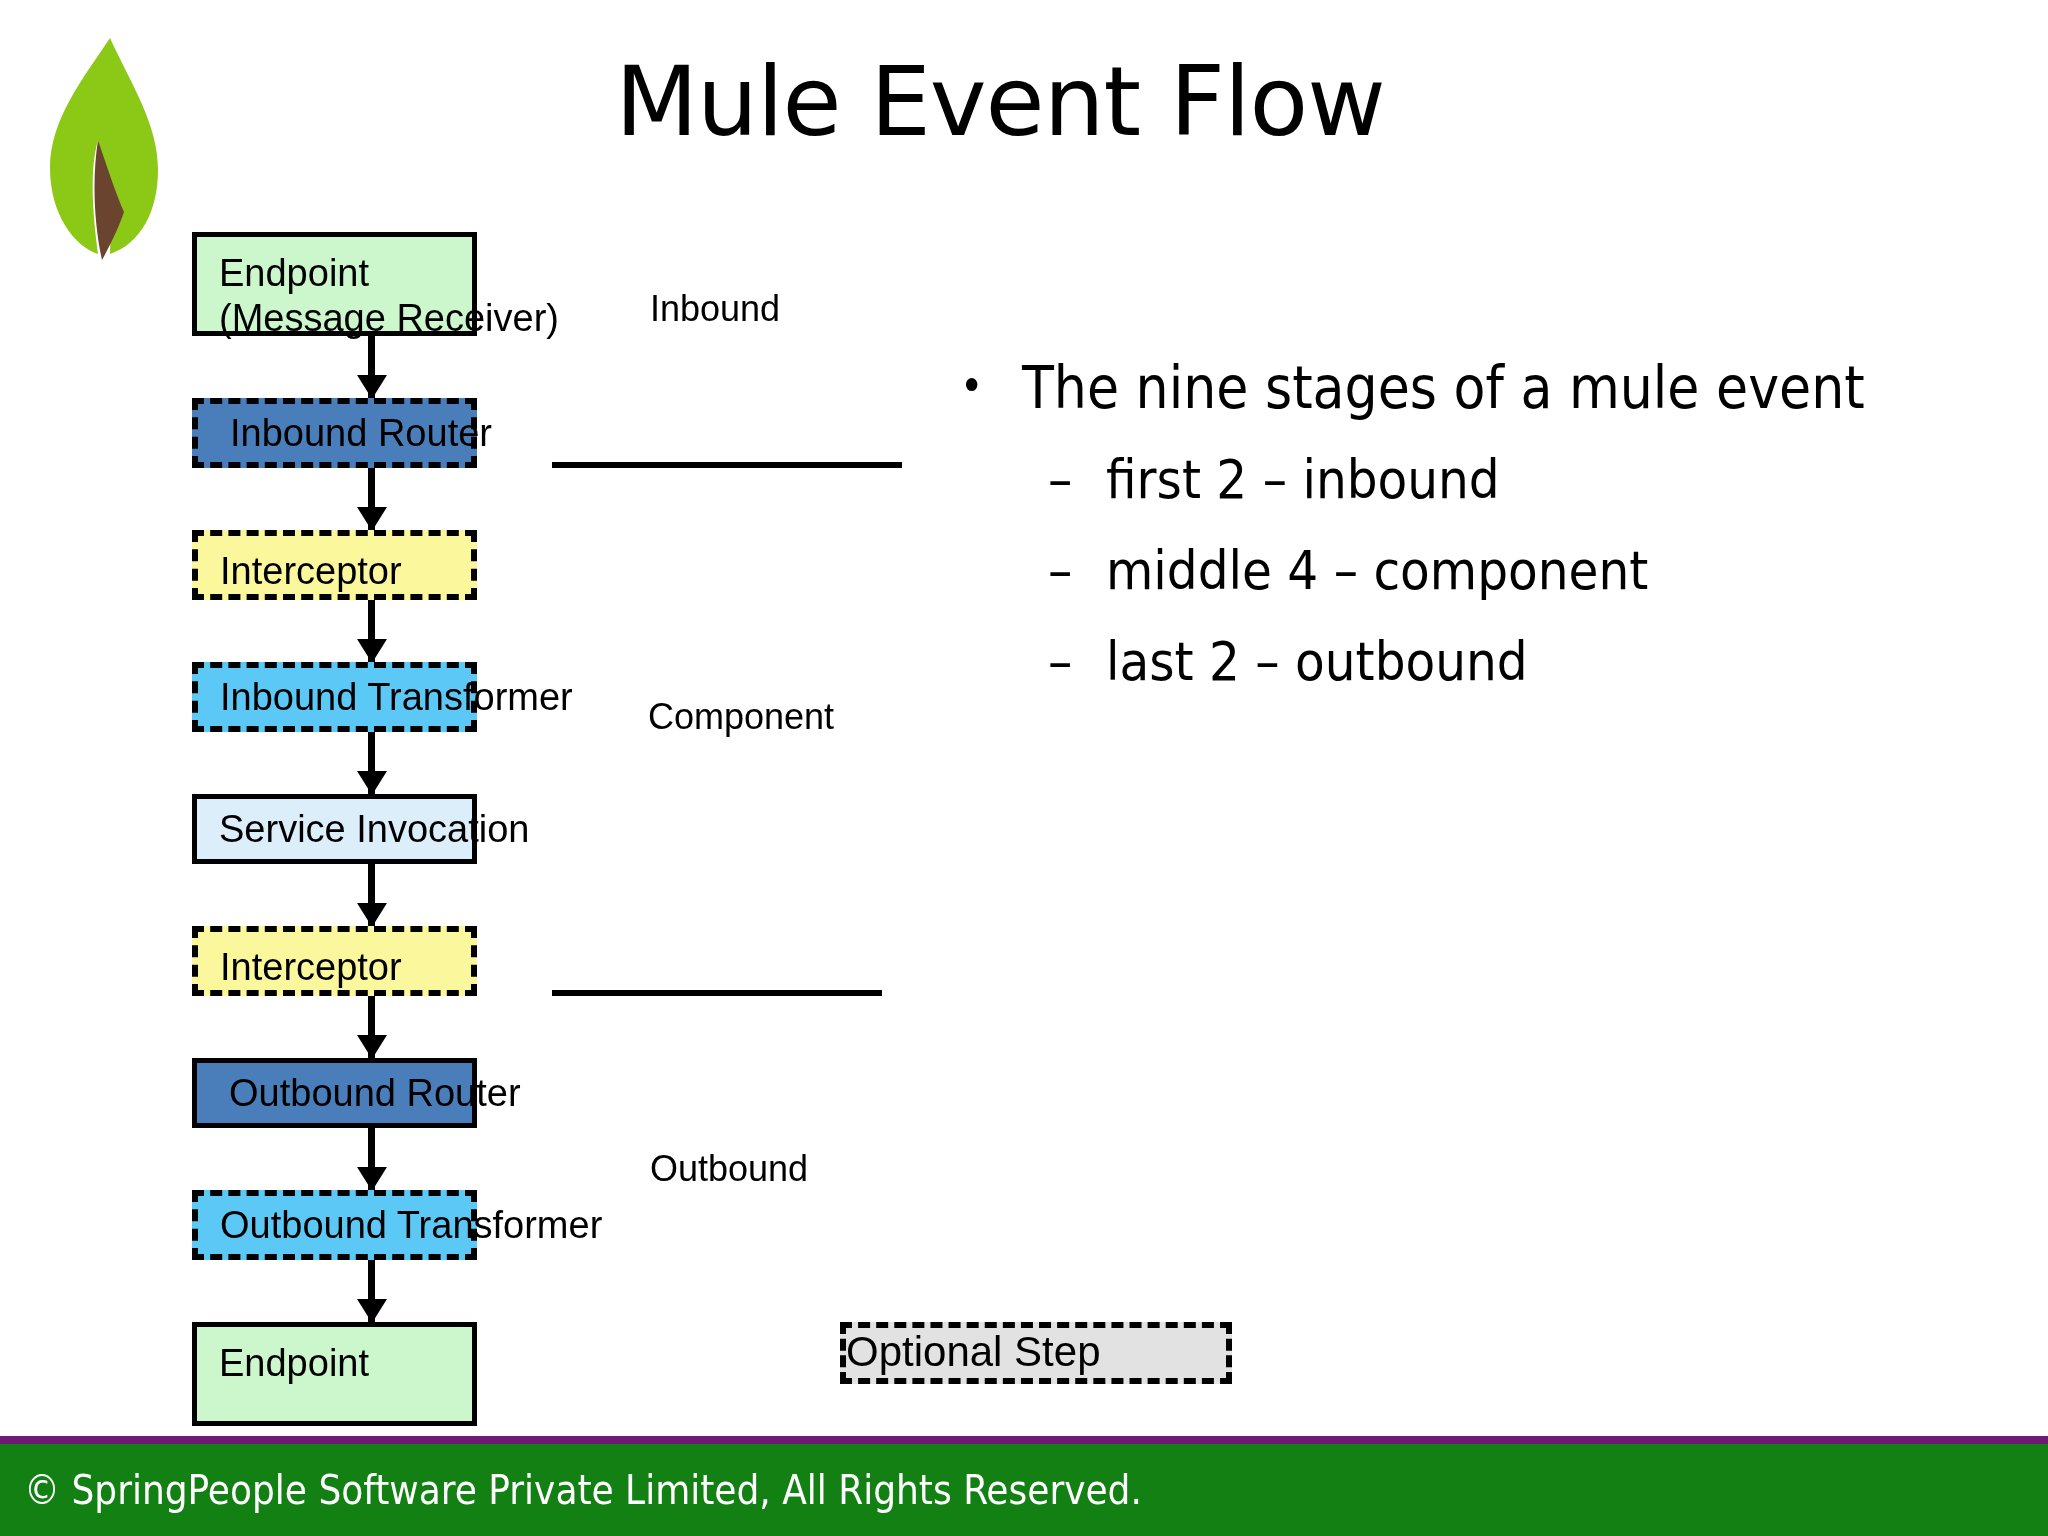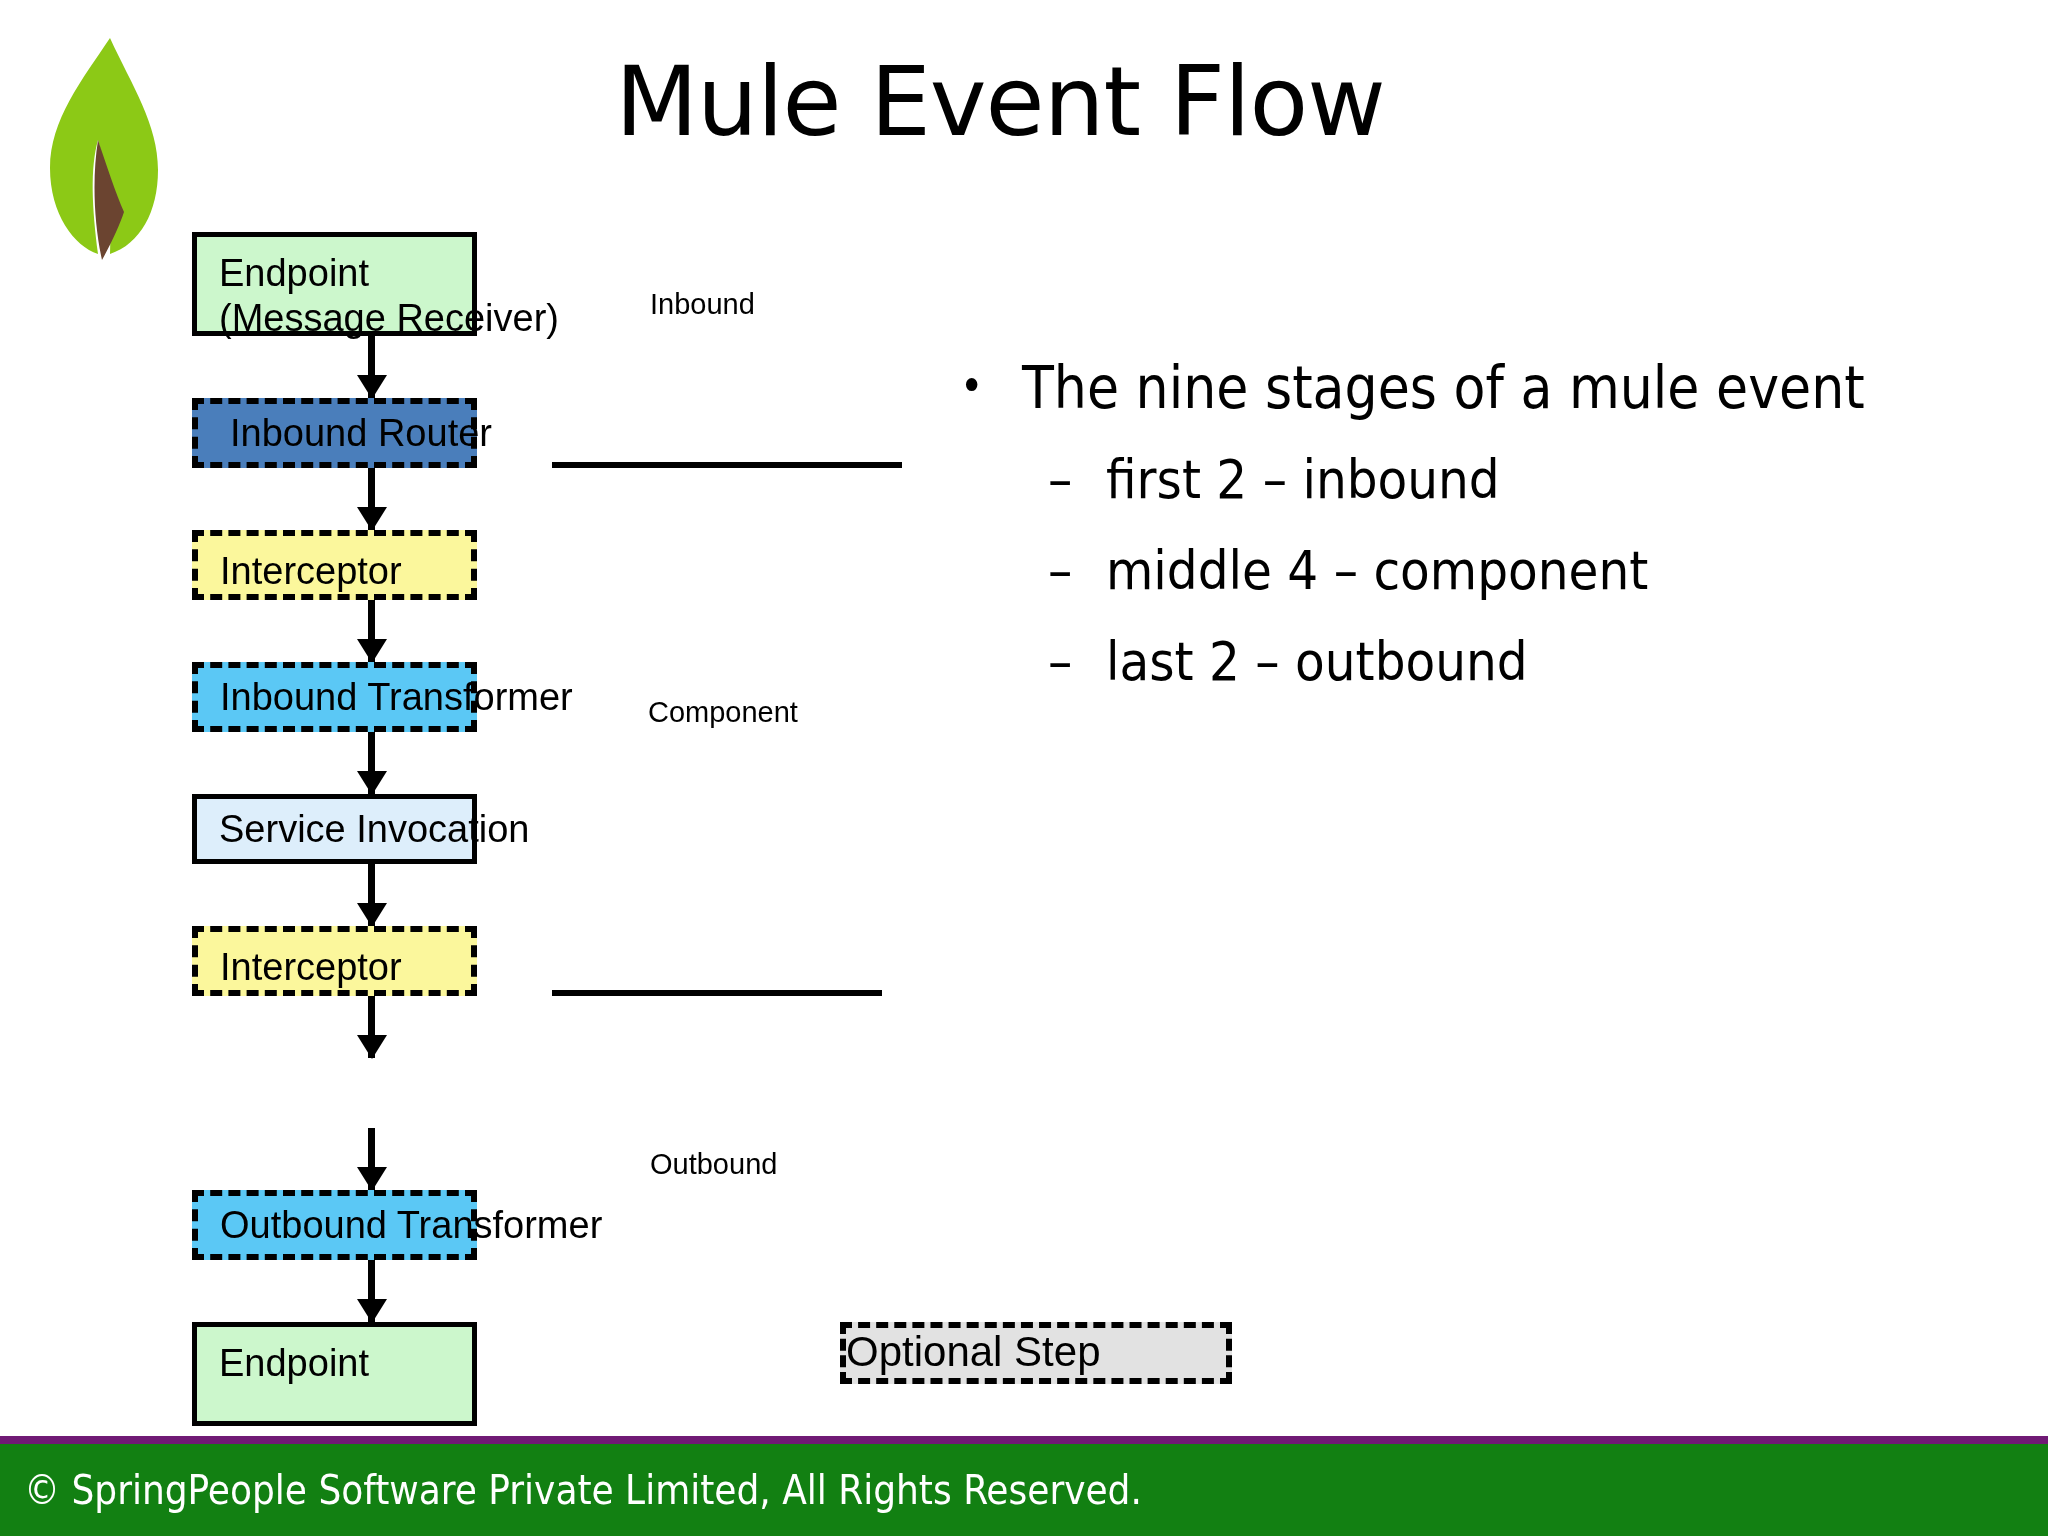--- a/index.html
+++ b/index.html
@@ -103,21 +103,21 @@
   .branch {
     position: absolute;
     height: 6px;
     background: #000000;
   }
 
   
   .zone-label {
     position: absolute;
     font-family: "Liberation Sans", sans-serif;
-    font-size: 29px;
+    font-size: 36px;
     color: #000000;
     white-space: nowrap;
   }
 
   
   #bullets {
     position: absolute;
     left: 960px;
     top: 352px;
     width: 1060px;
@@ -229,20 +229,23 @@
     <span class="node-label">Service Invocation</span>
   </div>
   <div class="arrow" style="top:864px; height:62px;"></div>
 
   <div class="node dashed-border fill-yellow" style="top:926px; height:70px;">
     <span class="node-label">Interceptor</span>
   </div>
   <div class="branch" style="left:552px; top:990px; width:330px;"></div>
   <div class="arrow" style="top:996px; height:62px;"></div>
 
+  <div class="node solid-border fill-dblue" style="top:1058px; height:70px;">
+    <span class="node-label">Outbound Router</span>
+  </div>
   <div class="arrow" style="top:1128px; height:62px;"></div>
 
   <div class="node dashed-border fill-lblue" style="top:1190px; height:70px;">
     <span class="node-label">Outbound Transformer</span>
   </div>
   <div class="arrow" style="top:1260px; height:62px;"></div>
 
   <div class="node two-line solid-border fill-green" style="top:1322px; height:104px;">
     <div>
       <span class="node-label">Endpoint</span>

